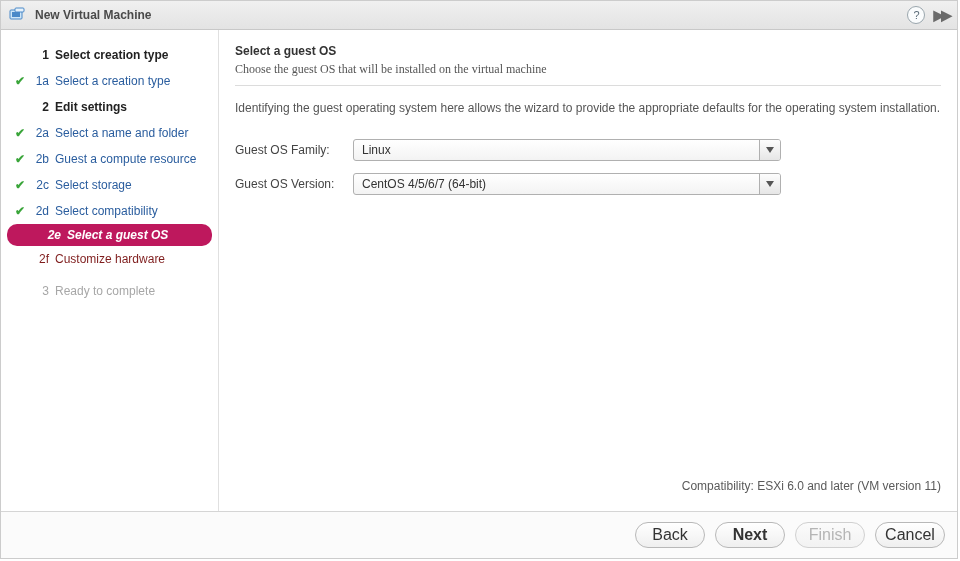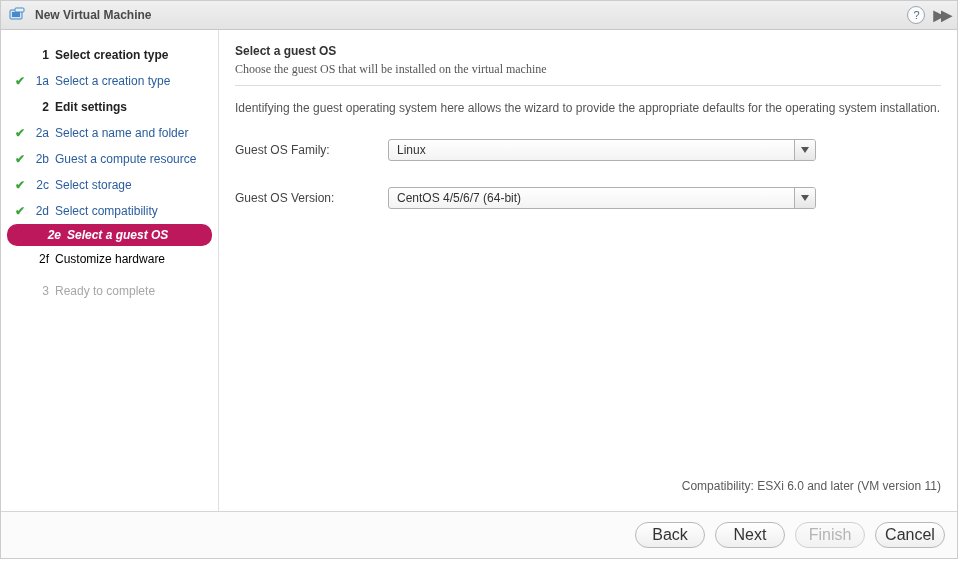--- a/index.html
+++ b/index.html
@@ -90,21 +90,21 @@
     background: #be185d;
     color: #fff;
     border-radius: 10px 10px 10px 10px;
     margin: 0 6px 0 6px;
     padding-left: 16px;
     height: 22px;
     font-style: italic;
   }
   .step.active .check { visibility: hidden; width:18px;}
   .step.active .numcol, .step.active .label { color: #fff; font-weight: bold;}
-  .step.upcoming .label, .step.upcoming .numcol { color: #000000; }
+  .step.upcoming .label, .step.upcoming .numcol { color: #7f1d1d; }
   .step.upcoming .check { visibility: hidden; }
   .step.disabled .label, .step.disabled .numcol { color: #a7a7a7; }
   .step.disabled .check { visibility: hidden; }
 
   .main {
     flex: 1;
     padding: 14px 16px 0 16px;
     display: flex;
     flex-direction: column;
     min-height: 0;
@@ -126,22 +126,21 @@
     margin: 0 0 14px 0;
   }
   .desc {
     color: #555;
     margin-bottom: 22px;
     line-height: 1.4;
   }
   .form-row {
     display: flex;
     align-items: center;
-    margin-bottom: 26px;
-    gap: 35px;
+    margin-bottom: 12px;
   }
   .form-row .lbl {
     width: 118px;
     color: #444;
   }
   .select {
     display: flex;
     width: 428px;
     height: 22px;
     border: 1px solid #b0b0b0;
@@ -190,21 +189,21 @@
     border: 1px solid #b8b8b8;
     border-radius: 13px;
     background: linear-gradient(#ffffff,#efefef);
     font-size: 16px;
     color: #333;
     cursor: pointer;
     display: flex;
     align-items: center;
     justify-content: center;
   }
-  .btnf.primary { font-weight: normal; }
+  .btnf.primary { font-weight: bold; }
   .btnf.disabled {
     color: #b5b5b5;
     border-color: #d0d0d0;
     background: linear-gradient(#fbfbfb,#f2f2f2);
     cursor: default;
   }
 </style>
 </head>
 <body>
 

